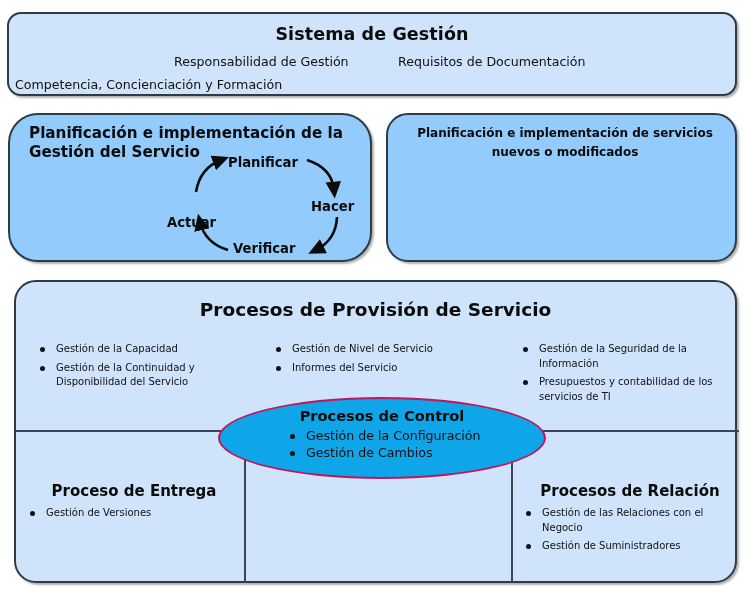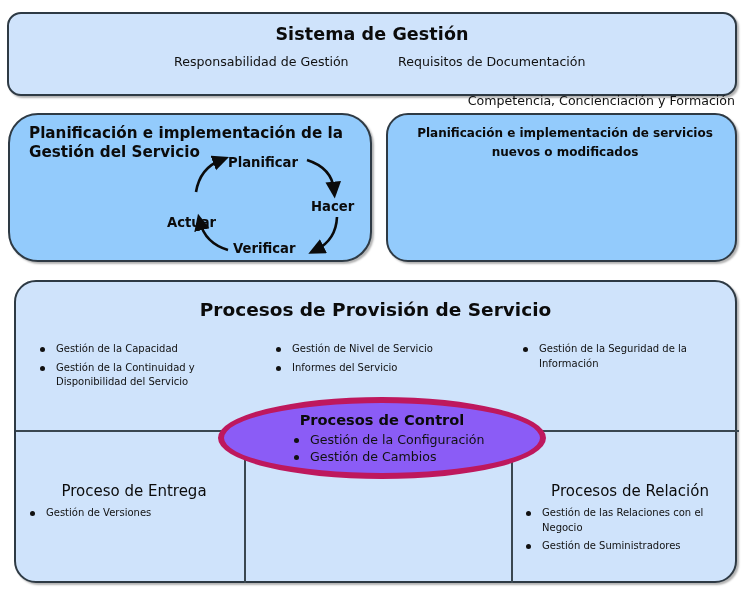--- a/index.html
+++ b/index.html
@@ -42,21 +42,21 @@
     font-size: 17.5px; letter-spacing: .1px;
   }
   .sistema-sub {
     position: absolute;
     font-size: 12.6px;
     color: #111;
     white-space: nowrap;
   }
   #sistema-sub-1 { left: 165px; top: 40px; }
   #sistema-sub-2 { left: 389px; top: 40px; }
-  #sistema-sub-3 { left: 0; top: 79px; width: 100%; text-align: right; }
+  #sistema-sub-3 { left: 0; top: 63px; width: 100%; text-align: left; padding-left: 6px; }
 
   
   #pdca-box {
     left: 8px; top: 113px; width: 364px; height: 149px;
     border-radius: 30px;
   }
   #pdca-title {
     position: absolute; left: 19px; top: 9px; width: 330px;
     text-align: left; font-size: 15.2px; line-height: 19px;
   }
@@ -133,33 +133,33 @@
   #prov-col-2 { left: 258px; top: 60px; width: 220px; }
   #prov-col-3 { left: 505px; top: 60px; width: 215px; }
 
   
   #entrega-col    { left: 12px;  top: 200px; width: 212px; }
   #resolucion-col { left: 243px; top: 200px; width: 245px; }
   #relacion-col   { left: 508px; top: 200px; width: 212px; }
 
   .col .subtitle {
     text-align: center;
-    font-weight: normal;
+    font-weight: bold;
     font-size: 15px;
     color: #0b0b0b;
     margin-bottom: 6px;
   }
 
   
   #control-ellipse {
     position: absolute;
     left: 218px; top: 397px;
     width: 328px; height: 82px;
-    background: #8b5cf6;
-    border: 6px solid #be185d;
+    background: #0ea5e9;
+    border: 2px solid #be185d;
     border-radius: 50%;
     box-sizing: border-box;
     z-index: 5;
   }
   #control-title {
     position: absolute; left: 0; top: 8px; width: 100%;
     text-align: center; font-weight: bold; font-size: 14.6px; color: #0b0b0b;
   }
   #control-list {
     position: absolute; left: 68px; top: 30px; width: 230px;
@@ -222,20 +222,21 @@
     </div>
     <div class="col" id="prov-col-2">
       <ul class="blist">
         <li>Gestión de Nivel de Servicio</li>
         <li>Informes del Servicio</li>
       </ul>
     </div>
     <div class="col" id="prov-col-3">
       <ul class="blist">
         <li>Gestión de la Seguridad de la Información</li>
+        <li>Presupuestos y contabilidad de los servicios de TI</li>
       </ul>
     </div>
 
     <div class="col" id="entrega-col">
       <div class="subtitle">Proceso de Entrega</div>
       <ul class="blist">
         <li>Gestión de Versiones</li>
       </ul>
     </div>
 

